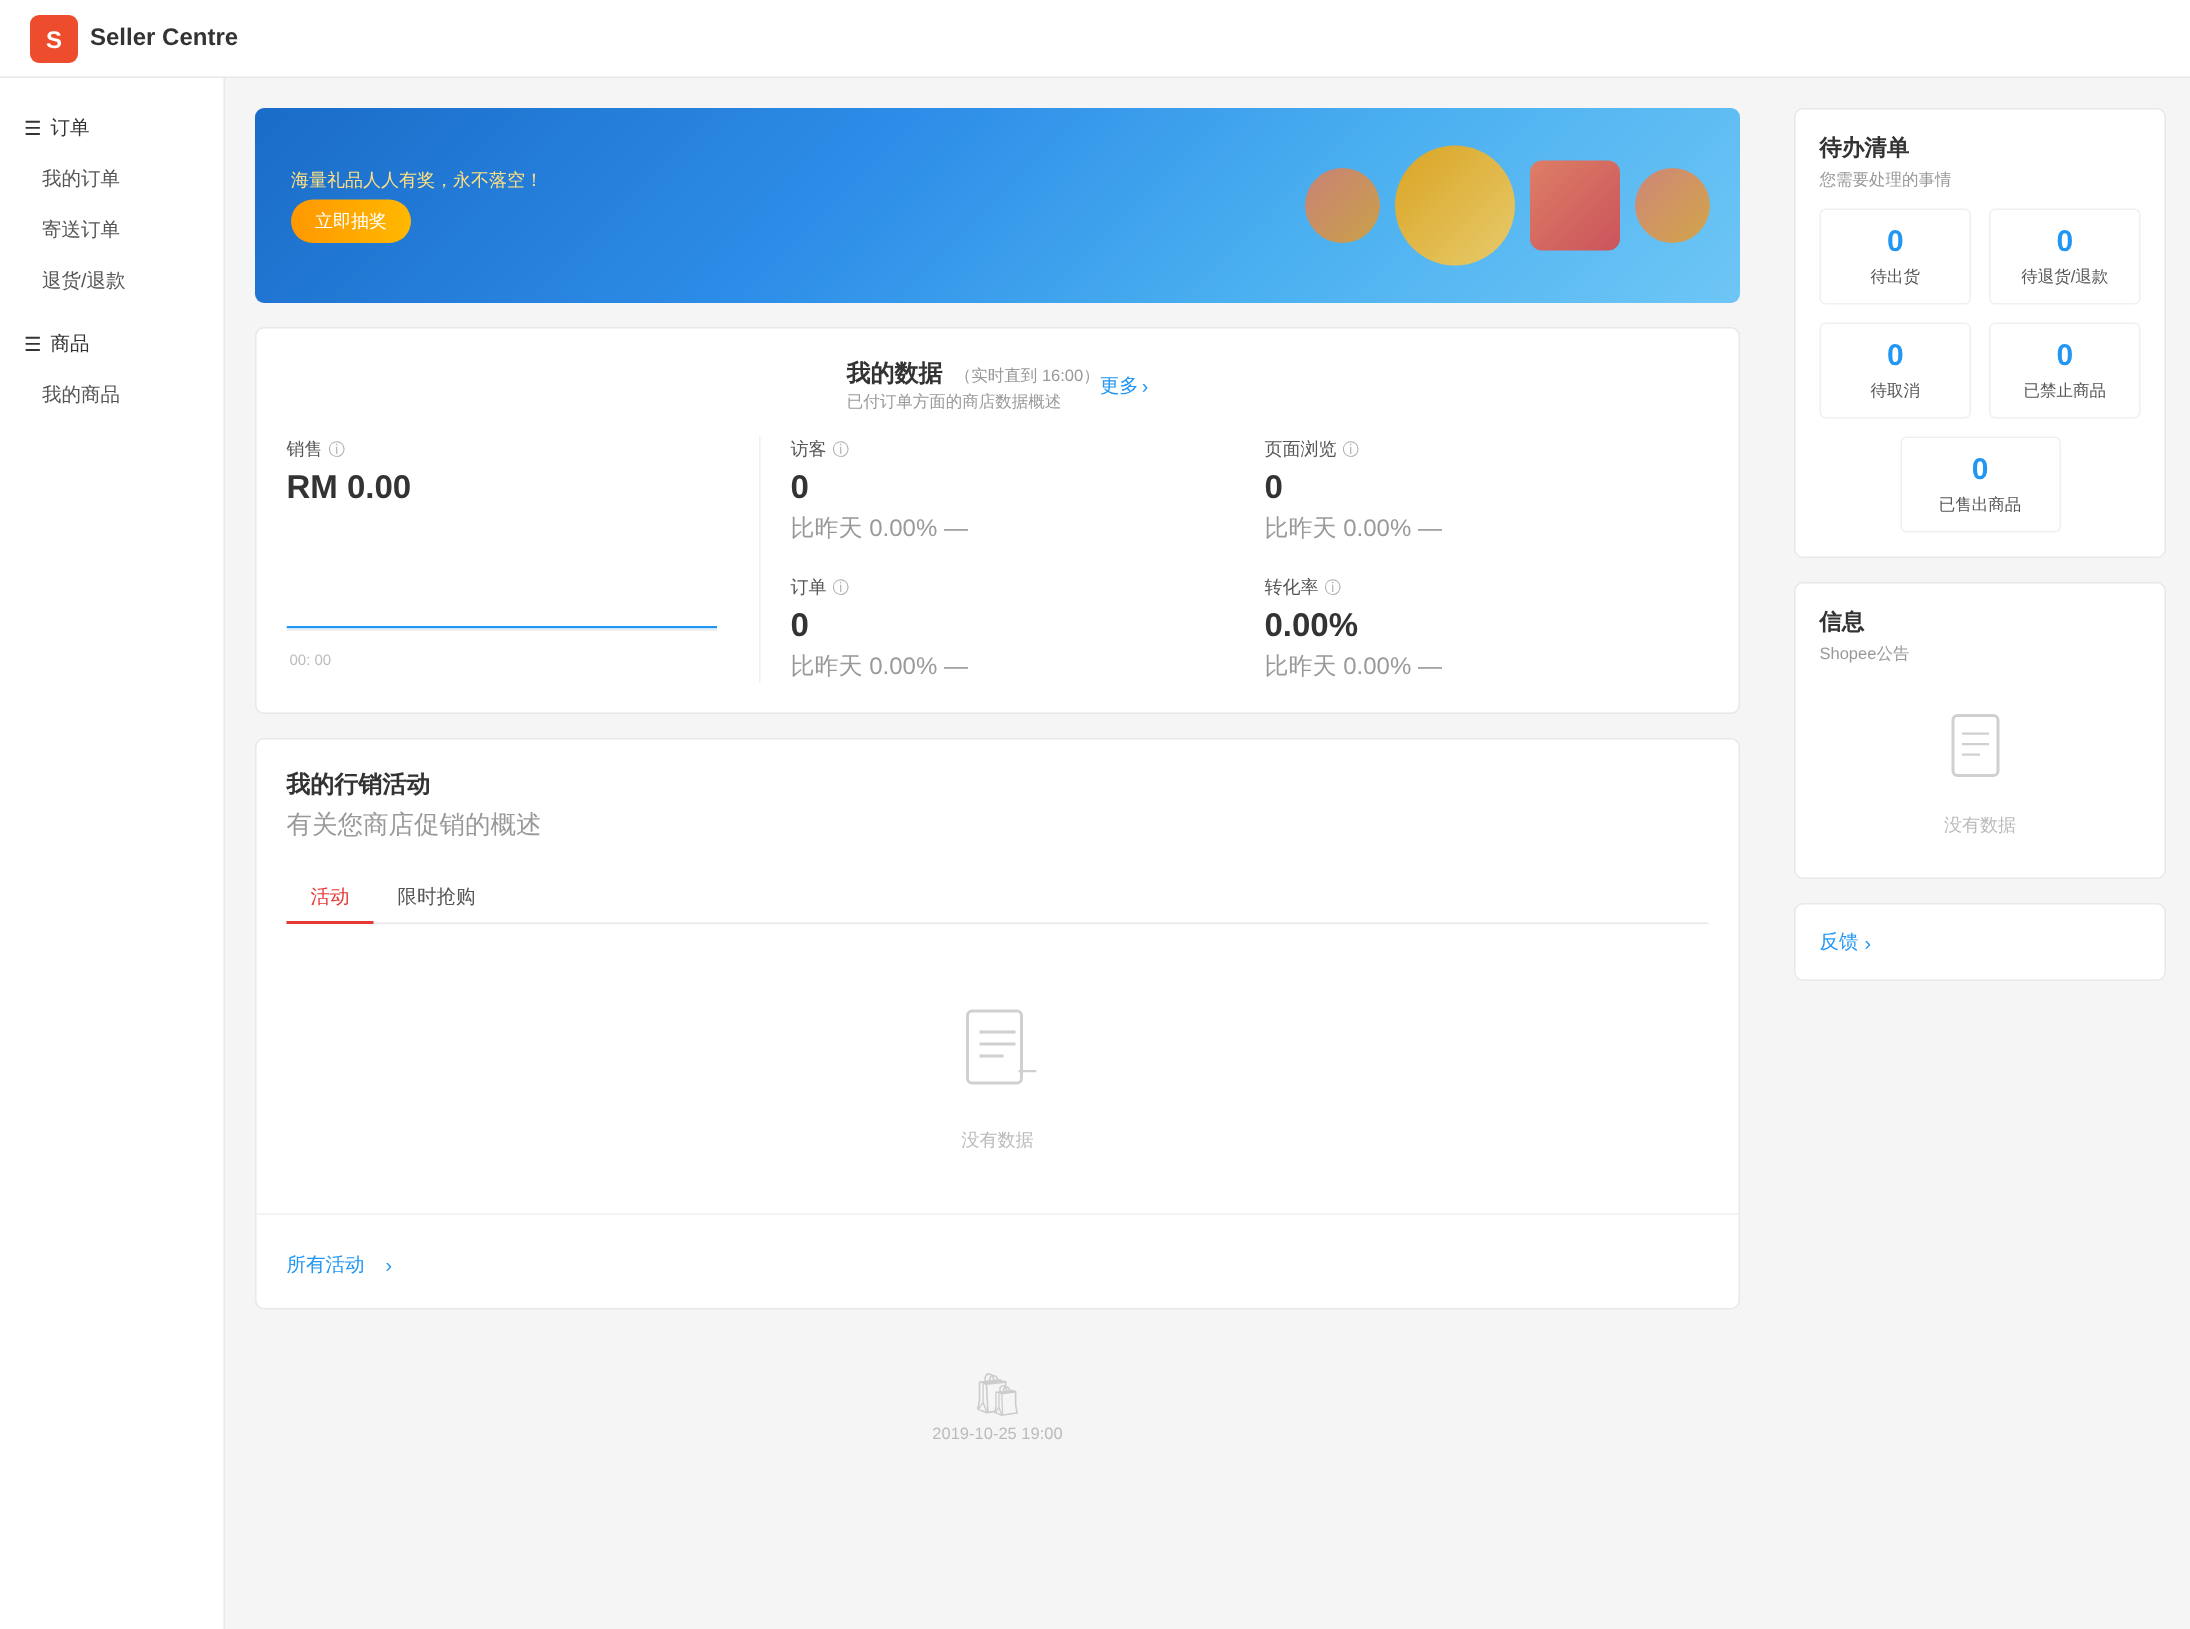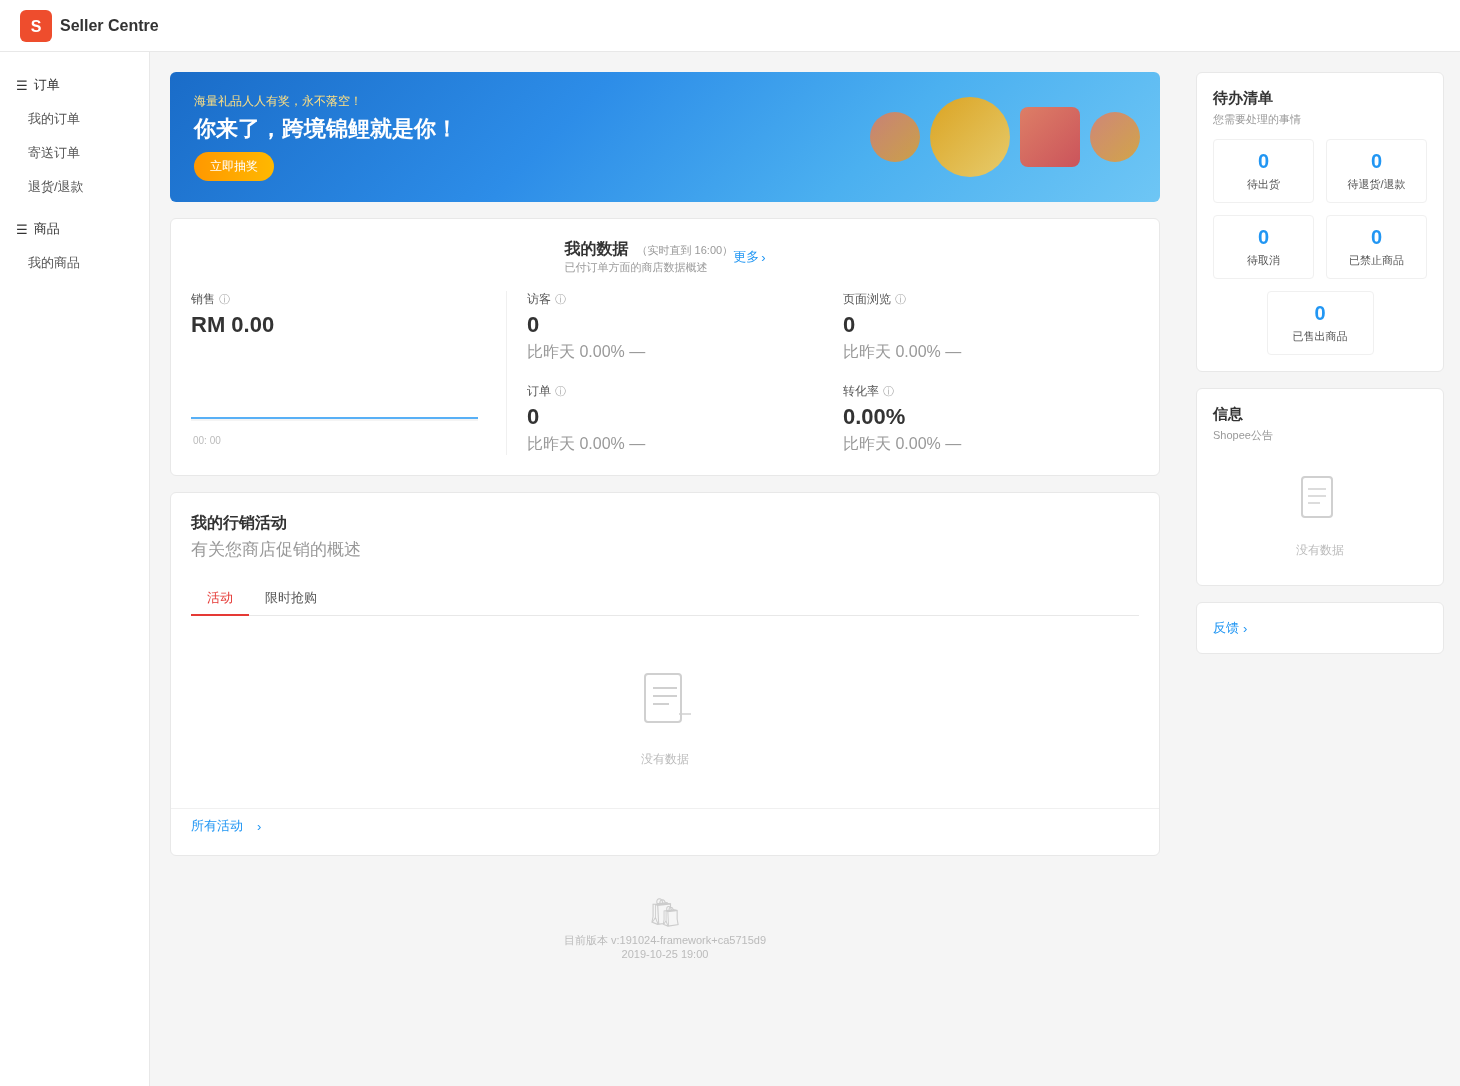--- a/index.html
+++ b/index.html
@@ -330,21 +330,21 @@
       font-size: 12px;
       color: #bbb;
     }
     .all-activities-link {
       color: #2196f3;
       font-size: 13px;
       cursor: pointer;
       display: flex;
       align-items: center;
       gap: 14px;
-      margin-top: 8px;
+      margin-top: 24px;
     }
 
     
     .right-panel {
       width: 280px;
       flex-shrink: 0;
       padding: 20px 16px;
     }
     .panel-card {
       background: #fff;
@@ -477,21 +477,20 @@
         <span>我的商品</span>
       </div>
     </div>
   </div>
 
   <div class="main">
 
     <div class="banner">
       <div class="banner-text-area">
         <div class="banner-subtitle">海量礼品人人有奖，永不落空！</div>
-        <div class="banner-title">你来了，跨境锦鲤就是你！</div>
         <button class="banner-btn">立即抽奖</button>
       </div>
       <div class="banner-decorations">
         <div class="deco-circle-small"></div>
         <div class="deco-circle-large"></div>
         <div class="deco-box"></div>
         <div class="deco-circle-small"></div>
       </div>
     </div>
 
@@ -592,21 +591,20 @@
 
       <div class="divider-row"></div>
       <div class="all-activities-link">
         <span>所有活动</span>
         <span>›</span>
       </div>
     </div>
 
     <div class="footer">
       <div class="footer-logo">🛍</div>
-      <div>目前版本 v:191024-framework+ca5715d9</div>
       <div>2019-10-25 19:00</div>
     </div>
   </div>
 
   <div class="right-panel">
 
     <div class="panel-card">
       <div class="panel-title">待办清单</div>
       <div class="panel-subtitle">您需要处理的事情</div>
       <div class="todo-grid">

